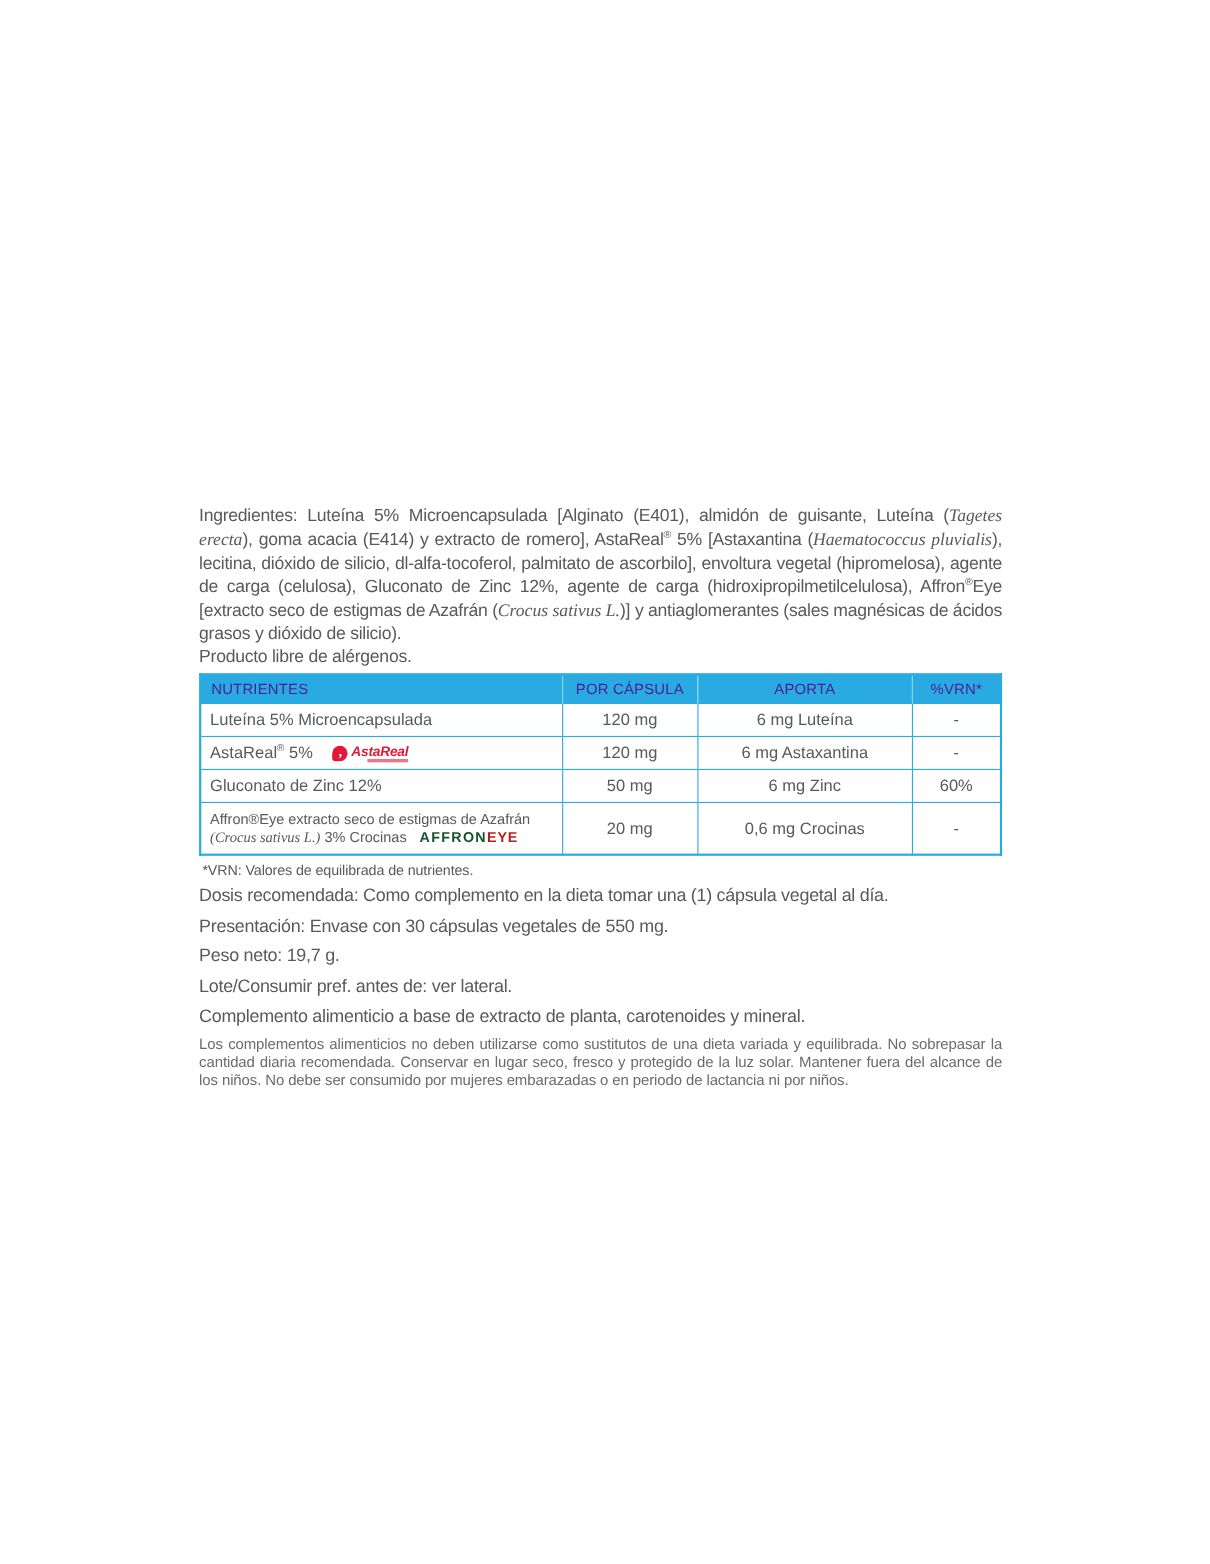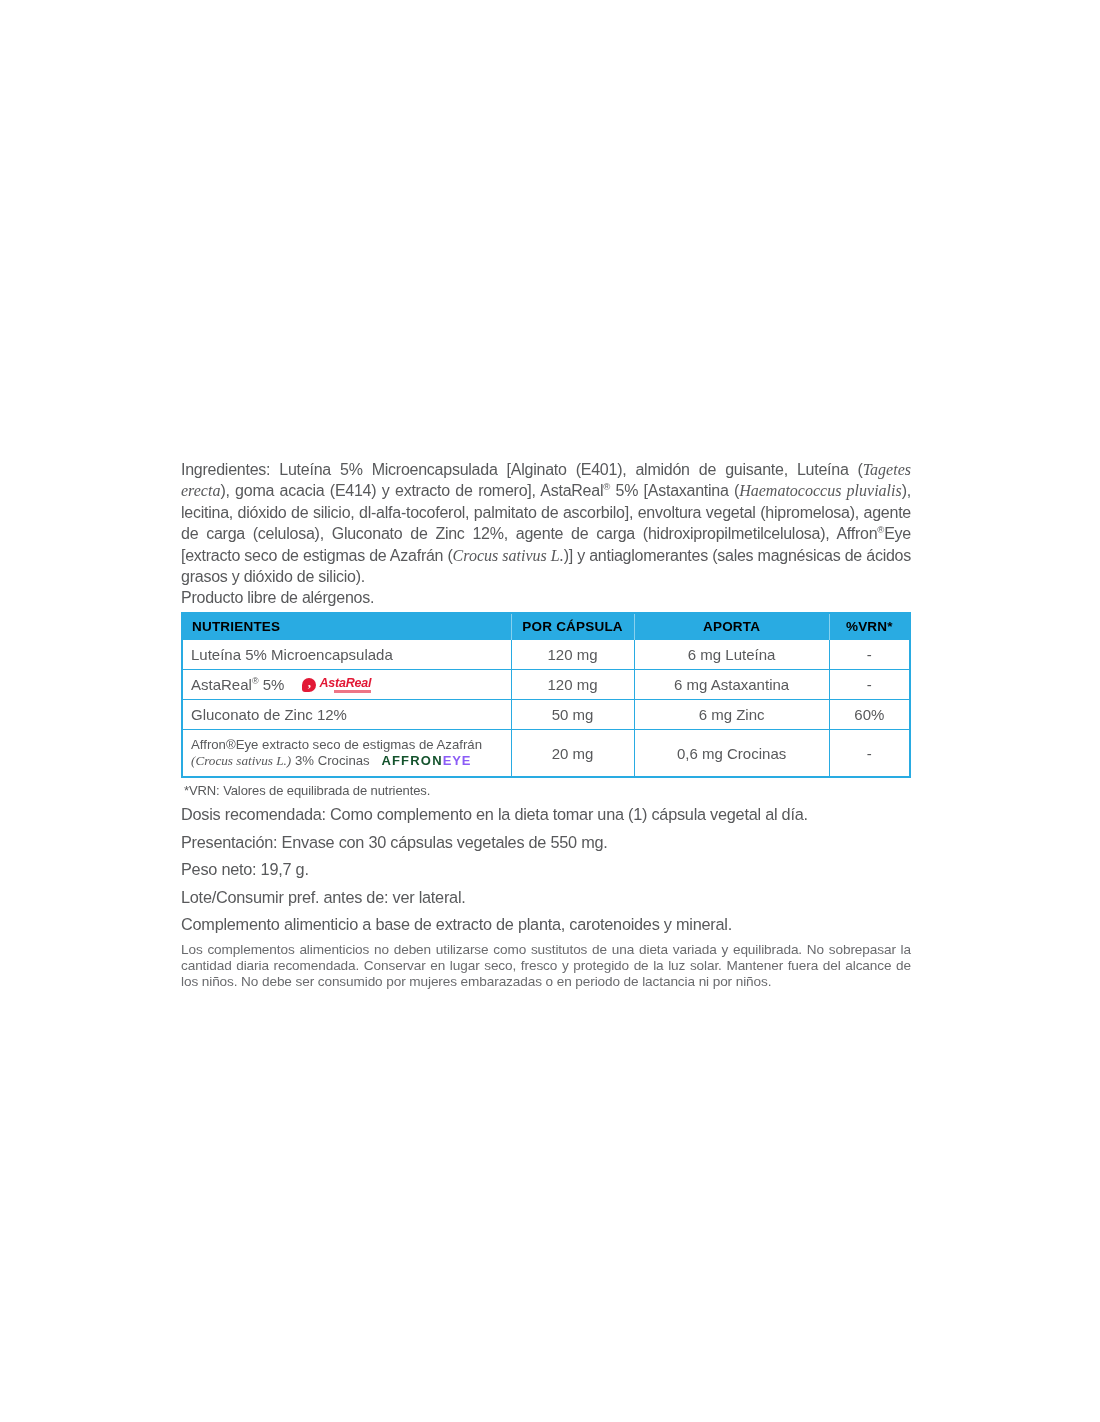--- a/index.html
+++ b/index.html
@@ -24,21 +24,21 @@
 
   table.nutrients {
     width:100%; border-collapse:collapse; table-layout:fixed;
     border:2px solid #29ABE2;
   }
   table.nutrients col.c1 { width:45.2%; }
   table.nutrients col.c2 { width:16.9%; }
   table.nutrients col.c3 { width:26.8%; }
   table.nutrients col.c4 { width:11.1%; }
   table.nutrients th {
-    background:#29ABE2; color:#000000; font-weight:bold;
+    background:#29ABE2; color:#4c1d95; font-weight:normal;
     font-size:13.5px; padding:5px 8px; letter-spacing:0.2px;
     text-align:center;
   }
   table.nutrients th.th-left { text-align:left; padding-left:9px; }
   table.nutrients th + th { border-left:1px solid rgba(255,255,255,0.45); }
   table.nutrients td {
     border:1.5px solid #29ABE2;
     font-size:15px; padding:3px 8px; color:#58595B;
     background:#ffffff;
   }
@@ -63,21 +63,21 @@
     color:#E21936; font-weight:bold; font-style:italic;
     font-size:12.5px; letter-spacing:-0.2px;
   }
   .astareal-tagline { height:2.5px; background:#E21936; opacity:0.6; margin-top:1px; width:72%; align-self:flex-end; }
 
   
   .row4-line1 { display:block; font-size:13.2px; line-height:16px; }
   .row4-line2 { display:block; font-size:13.2px; line-height:16px; white-space:nowrap; }
   .affron-logo { margin-left:8px; white-space:nowrap; }
   .affron-brand { color:#14532d; font-weight:bold; font-size:13px; letter-spacing:1.2px; }
-  .affron-suffix { color:#8b5cf6; font-weight:bold; font-size:13px; letter-spacing:0.8px;text-align:right; }
+  .affron-suffix { color:#b91c1c; font-weight:bold; font-size:13px; letter-spacing:0.8px;text-align:right; }
 
   .vrn-note { margin:5px 0 6px 3px; font-size:13px; letter-spacing:-0.1px; }
   .info { margin:0 0 7.5px 0; font-size:16.3px; line-height:20px; letter-spacing:-0.25px; }
   .fine {
     margin:2px 0 0 0; font-size:13.6px; line-height:16.2px;
     text-align:justify; color:#6A6B6E; letter-spacing:-0.1px;
   }
 </style>
 </head>
 <body>

